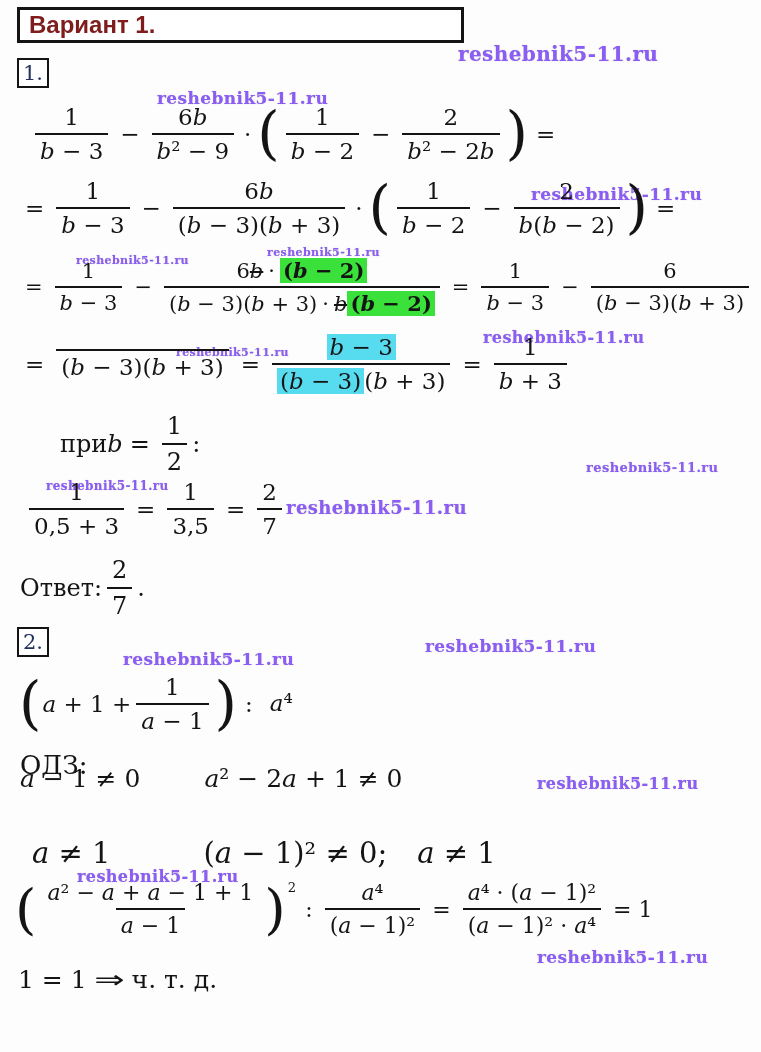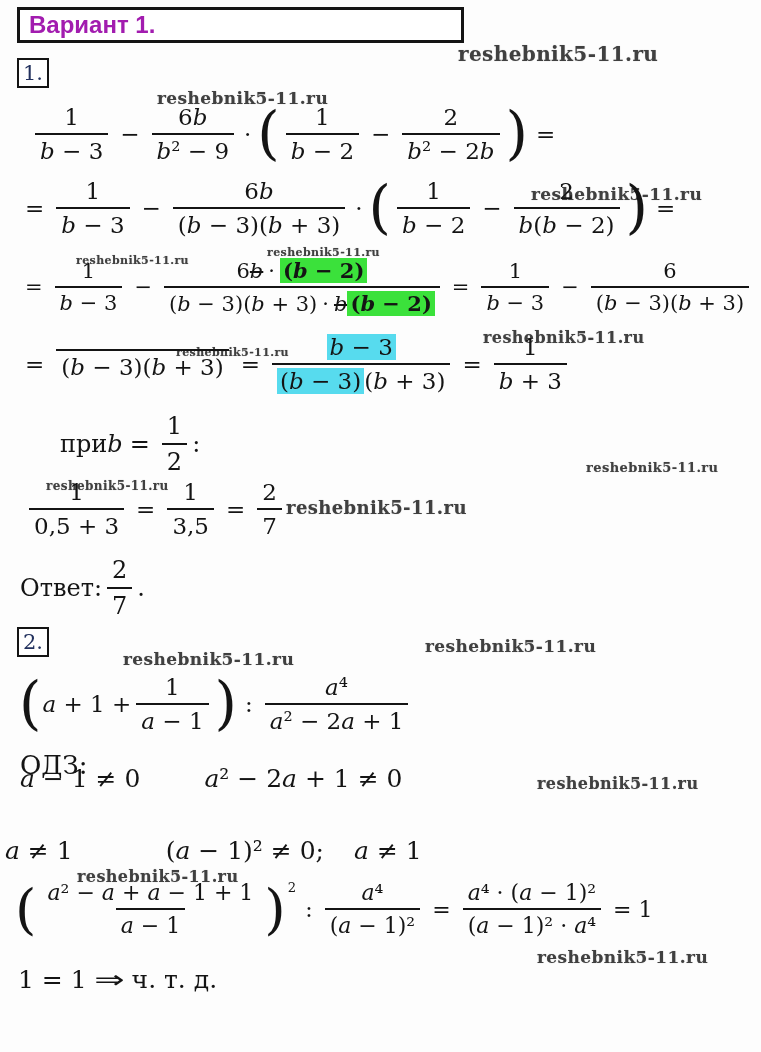--- a/index.html
+++ b/index.html
@@ -1,22 +1,22 @@
 <!DOCTYPE html>
 <html style="--hl-green: #3be13b; --hl-cyan: #57dbee;"><head>
 <meta charset="utf-8">
 <style>
   html,body{margin:0;padding:0;}
   body{width:761px;height:1052px;background:#fdfdfd;position:relative;overflow:hidden;
        font-family:"DejaVu Serif",serif;color:#141414;}
-  .wm{position:absolute;color:#404040;font-family:"DejaVu Serif",serif;font-weight:bold;
+  .wm{position:absolute;color:#8b5cf6;font-family:"DejaVu Serif",serif;font-weight:bold;
       white-space:nowrap;letter-spacing:.4px;z-index:0;text-shadow:0 0 1px #b5b5b5;}
   .variant-box{position:absolute;left:17px;top:7px;width:432px;height:30px;border:3px solid #141414;
       display:flex;align-items:center;padding-left:9px;font-family:"Liberation Sans",sans-serif;
-      font-weight:bold;font-size:24px;color:#a21caf;background:#fff;z-index:1;}
+      font-weight:bold;font-size:24px;color:#7f1d1d;background:#fff;z-index:1;}
   .numbox{position:absolute;width:28px;height:26px;border:2px solid #141414;display:flex;
       align-items:center;justify-content:center;font-size:21px;color:#22315e;background:#fff;z-index:1;}
   .mrow{position:absolute;display:flex;align-items:center;font-size:23px;white-space:nowrap;z-index:1;}
   .frac{display:inline-flex;flex-direction:column;align-items:center;margin:0 5px;text-align:center;}
   .num{padding:0 5px 3px;}
   .den{border-top:2px solid #141414;padding:3px 5px 0;}
   .op{margin:0 7px;}
   .mid{margin:0 5px;}
   .bigp{font-size:250%;font-weight:400;line-height:1;margin:0 1px;}
   .pgroup{display:inline-flex;align-items:center;}
@@ -196,32 +196,31 @@
   <span class="bigp">(</span>
   <span><i>a</i> + 1 +</span>
   <span class="frac">
     <span class="num">1</span>
     <span class="den"><i>a</i> − 1</span>
   </span>
   <span class="bigp">)</span>
   <span class="op">:</span>
   <span class="frac">
     <span class="num"><i>a</i>⁴</span>
-    <span class="den"><i>a</i>² − 2<i>a</i> + 1</span>
   </span>
 </div>
 
 <div class="mrow" style="left:20px;top:750px;font-size:26px;">
   <span>ОДЗ:</span>
 </div>
 <div class="mrow" style="left:20px;top:764px;font-size:25px;">
   <span><i>a</i> − 1 ≠ 0</span>
   <span style="margin-left:64px;"><i>a</i>² − 2<i>a</i> + 1 ≠ 0</span>
 </div>
-<div class="mrow" style="left:5px;top:836px;font-size:25px;">
+<div class="mrow" style="left:32px;top:836px;font-size:29px;">
   <span><i>a</i> ≠ 1</span>
   <span style="margin-left:93px;">(<i>a</i> − 1)² ≠ 0;</span>
   <span style="margin-left:30px;"><i>a</i> ≠ 1</span>
 </div>
 
 <div class="mrow" style="left:14px;top:880px;font-size:22px;">
   <span class="pgroup">
     <span class="bigp">(</span>
     <span class="frac">
       <span class="num"><i>a</i>² − <i>a</i> + <i>a</i> − 1 + 1</span>

